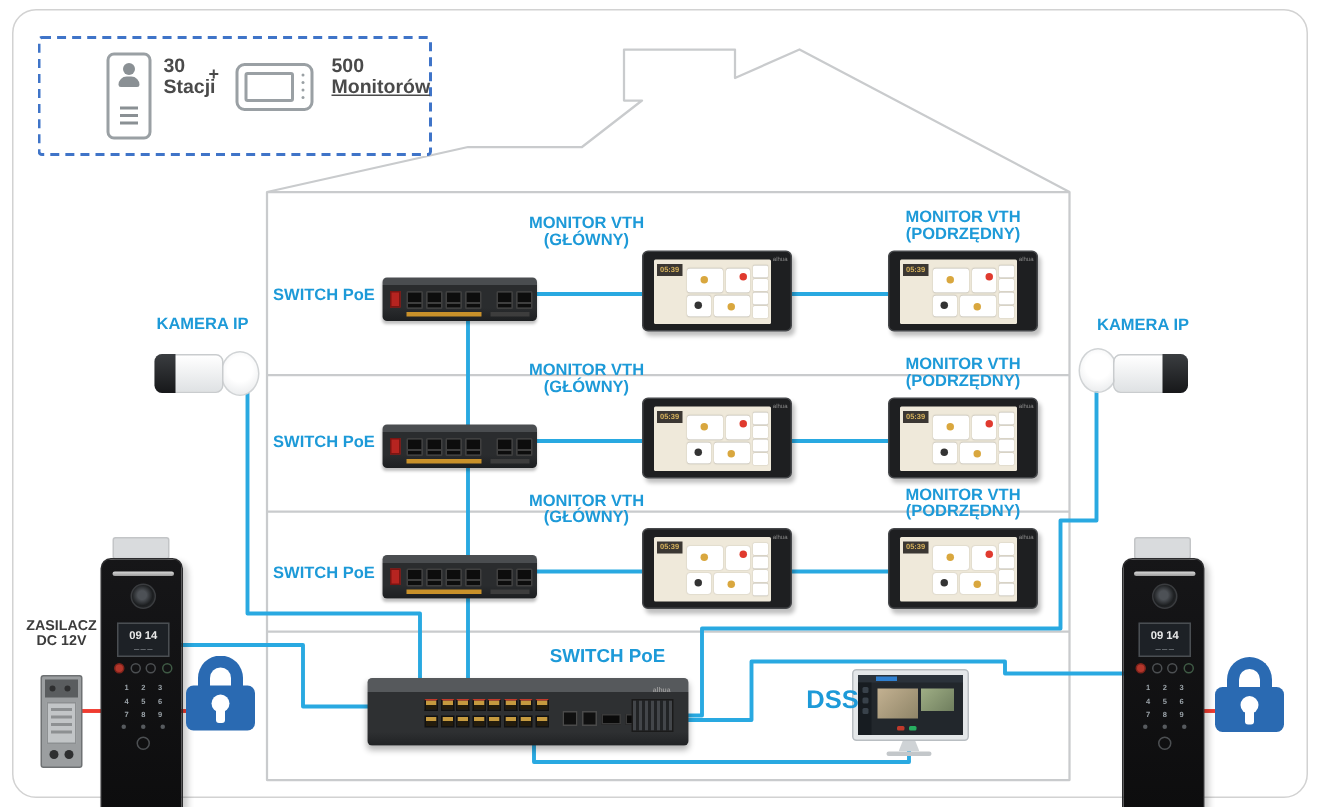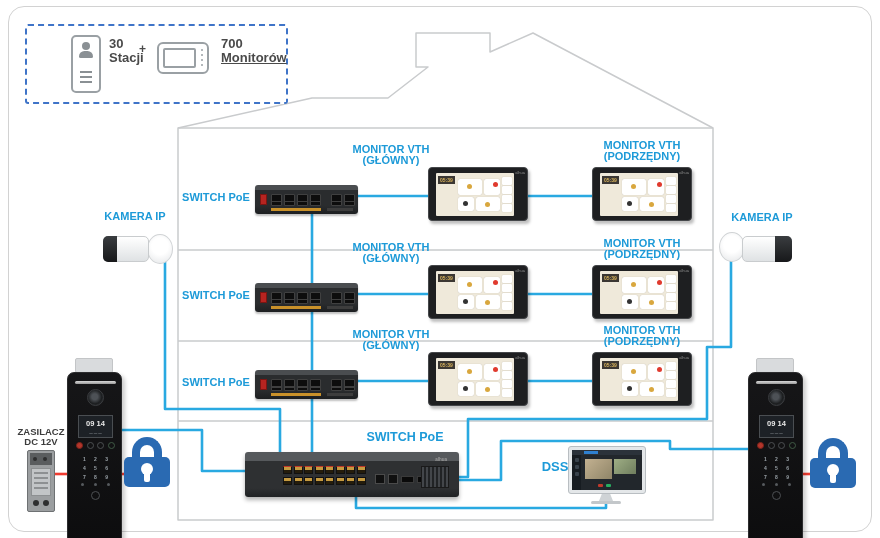--- a/index.html
+++ b/index.html
@@ -161,21 +161,21 @@
     <div class="leg-txt" style="left:82px;top:11px;">30</div>
     <div class="leg-txt" style="left:82px;top:25px;">Stacji</div>
     <div class="leg-txt" style="left:112px;top:16px;font-size:12px;">+</div>
     <div id="leg-mon">
       <i class="scr"></i>
       <i class="d" style="top:5px;"></i>
         <i class="d" style="top:10px;"></i>
         <i class="d" style="top:15px;"></i>
         <i class="d" style="top:20px;"></i>
     </div>
-    <div class="leg-txt" style="left:194px;top:11px;">700</div>
+    <div class="leg-txt" style="left:194px;top:11px;">500</div>
     <div class="leg-txt" style="left:194px;top:25px;text-decoration:underline;">Monitorów</div>
   </div>
 
   <div class="row" id="row1">
     <div class="lbl sw-lbl">SWITCH PoE</div>
     <div class="dev poe">
       <i class="led"></i>
       <div class="ports">
           <i></i>
           <i></i>
@@ -377,21 +377,21 @@
     <div class="cam-cap" style="left:5px;top:8px;width:14px;height:26px;border-radius:5px 0 0 5px;"></div>
   </div>
 
   <div class="lbl" style="left:722px;top:212px;width:80px;">KAMERA IP</div>
   <div class="dev" style="left:716px;top:228px;width:82px;height:42px;">
     <div class="cam-mount" style="left:3px;top:4px;"></div>
     <div class="cam-body" style="left:26px;top:8px;width:50px;height:26px;"></div>
     <div class="cam-cap" style="left:59px;top:8px;width:17px;height:26px;border-radius:0 5px 5px 0;"></div>
   </div>
 
-  <div class="lbl dark-lbl" style="left:12px;top:427px;width:58px;">
+  <div class="lbl dark-lbl" style="left:12px;top:413px;width:58px;">
     <span>ZASILACZ</span>
       <span>DC 12V</span>
   </div>
   <div class="dev psu" style="left:27px;top:450px;">
     <div class="top">
         <i style="left:3px;"></i>
         <i style="left:13px;"></i>
       </div>
     <div class="mid">
         <i></i>
@@ -492,21 +492,21 @@
     <div class="up">
         <i></i>
         <i></i>
         <i class="sfp"></i>
         <i class="sfp"></i>
       </div>
     <div class="vent"></div>
     <span class="logo">alhua</span>
   </div>
 
-  <div class="lbl" style="left:530px;top:461px;width:50px;font-size:13px;">DSS</div>
+  <div class="lbl" style="left:530px;top:461px;width:50px;font-size:17px;">DSS</div>
   <div class="dev dss-mon">
     <div class="scr">
       <div class="bar"></div>
         <div class="chip"></div>
       <div class="side">
           <i></i>
           <i></i>
           <i></i>
         </div>
       <div class="v1"></div>

